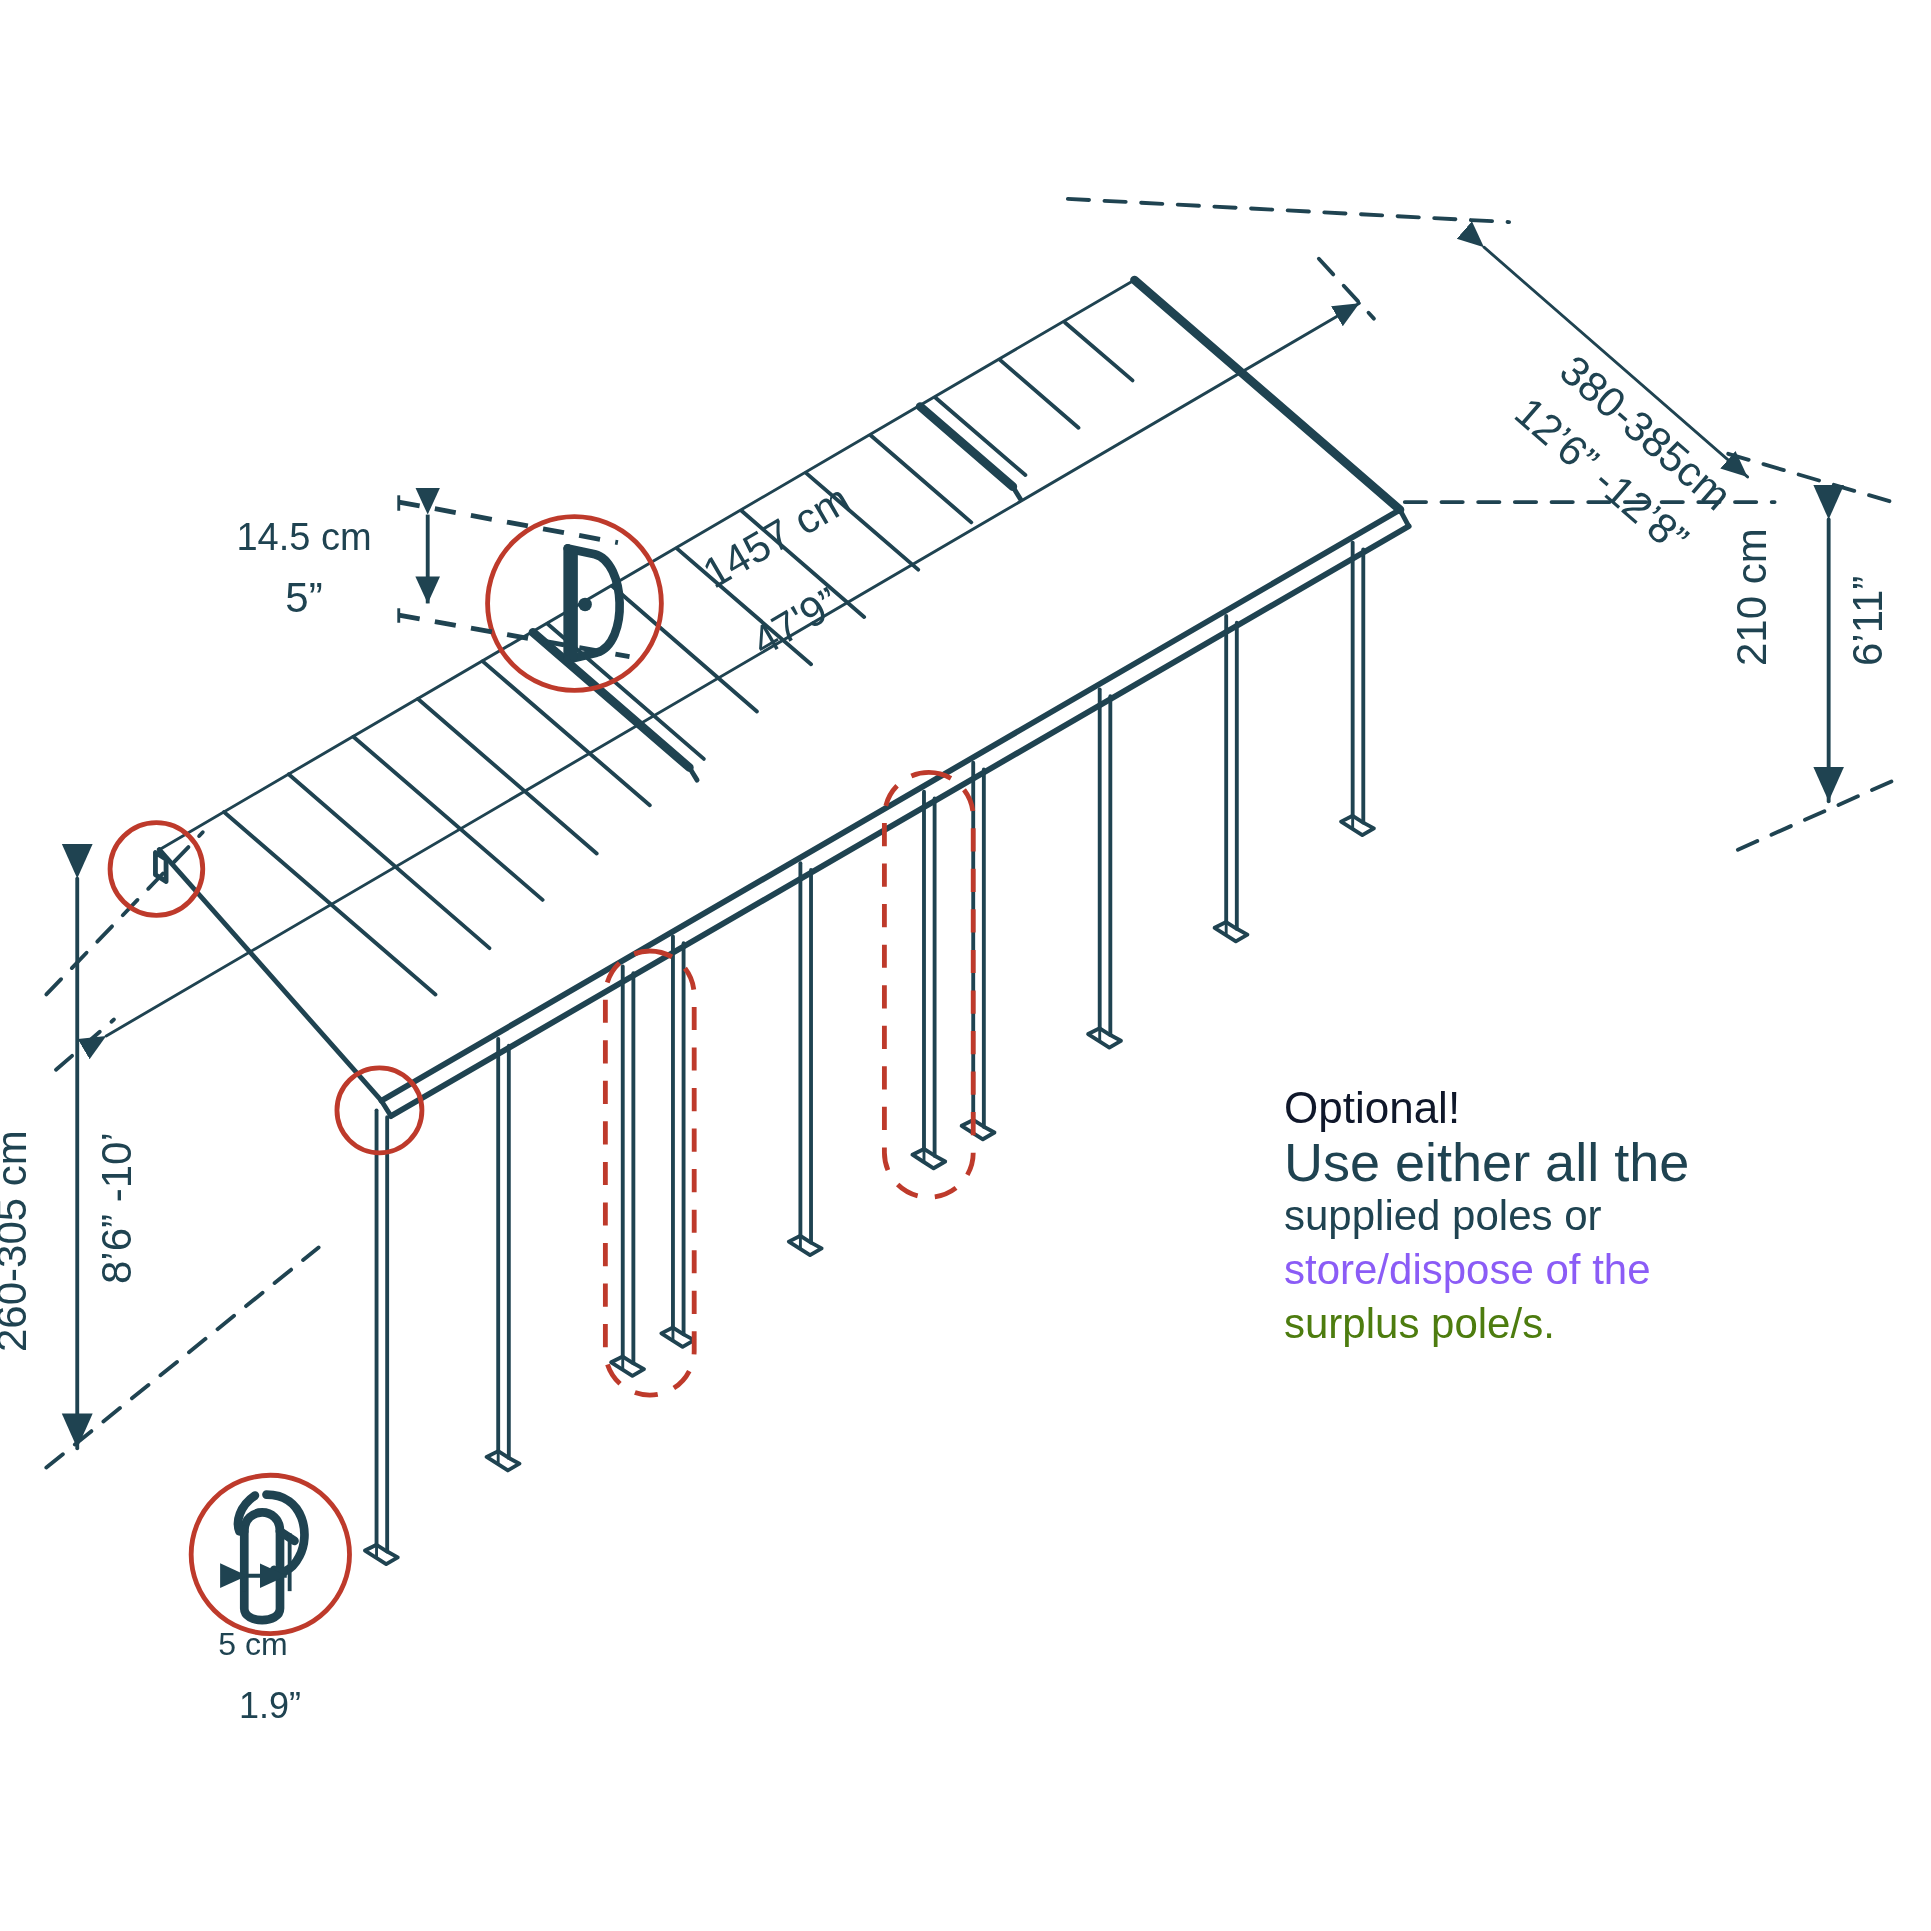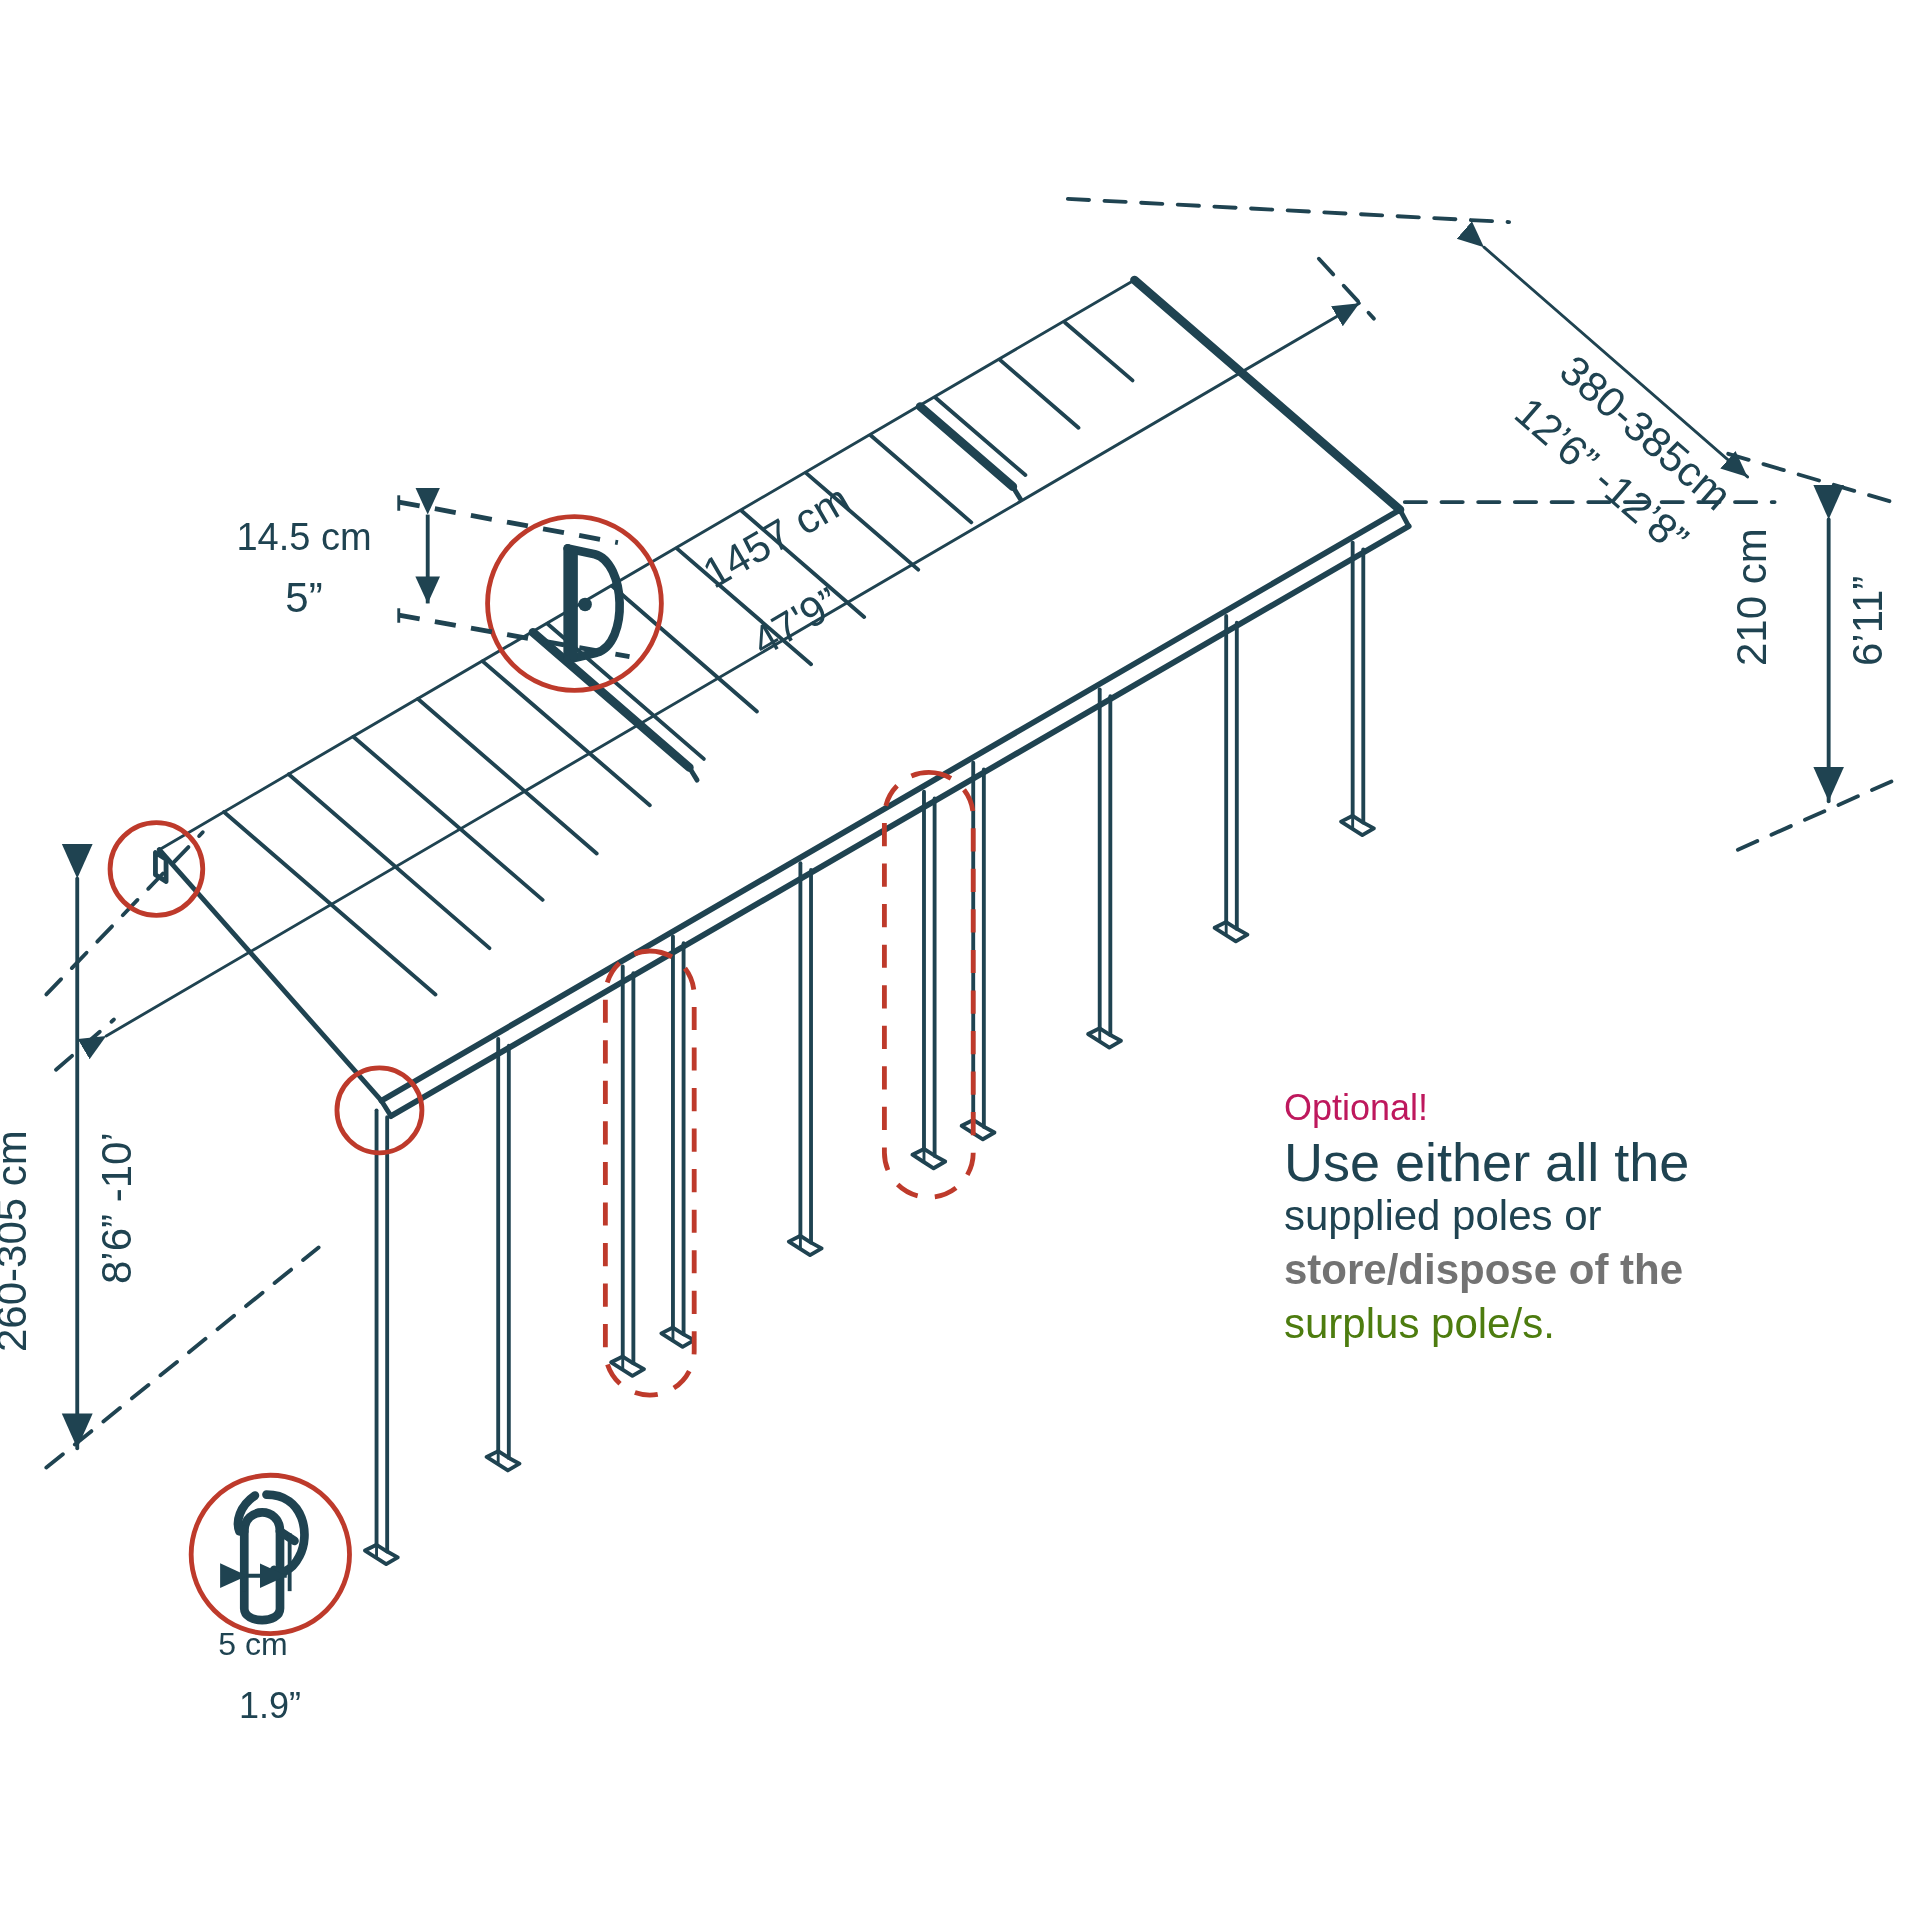--- a/index.html
+++ b/index.html
@@ -251,21 +251,21 @@
 
   <div class="lbl" style="left:-11.6px;top:1352px;font-size:42px;
        transform:rotate(-90deg);transform-origin:left top;">260-305 cm</div>
   <div class="lbl" style="left:93px;top:1284px;font-size:42px;
        transform:rotate(-90deg);transform-origin:left top;">8’6” -10’</div>
 
   <div class="lbl ctr" style="left:142px;top:1614px;width:222px;font-size:32px;line-height:60px;">5 cm</div>
   <div class="lbl ctr" style="left:159px;top:1676px;width:222px;font-size:36px;line-height:60px;">1.9”</div>
 
   <div style="position:absolute;left:1284px;top:1081px;width:463px;">
-    <div style="color:#be185d;font-size:36px;line-height:54px;">Optional!</div>
+    <div style="color:#0f172a;font-size:44px;line-height:54px;">Optional!</div>
     <div style="color:#1f4351;font-size:54px;line-height:54px;">Use either all the</div>
     <div style="color:#1f4351;font-size:42px;line-height:54px;">supplied poles or</div>
-    <div style="color:#737373;font-size:42px;line-height:54px;font-weight:bold;">store/dispose of the</div>
+    <div style="color:#8b5cf6;font-size:42px;line-height:54px;">store/dispose of the</div>
     <div style="color:#4d7c0f;font-size:42px;line-height:54px;">surplus pole/s.</div>
   </div>
 
 </div>
 
 
 </body></html>

